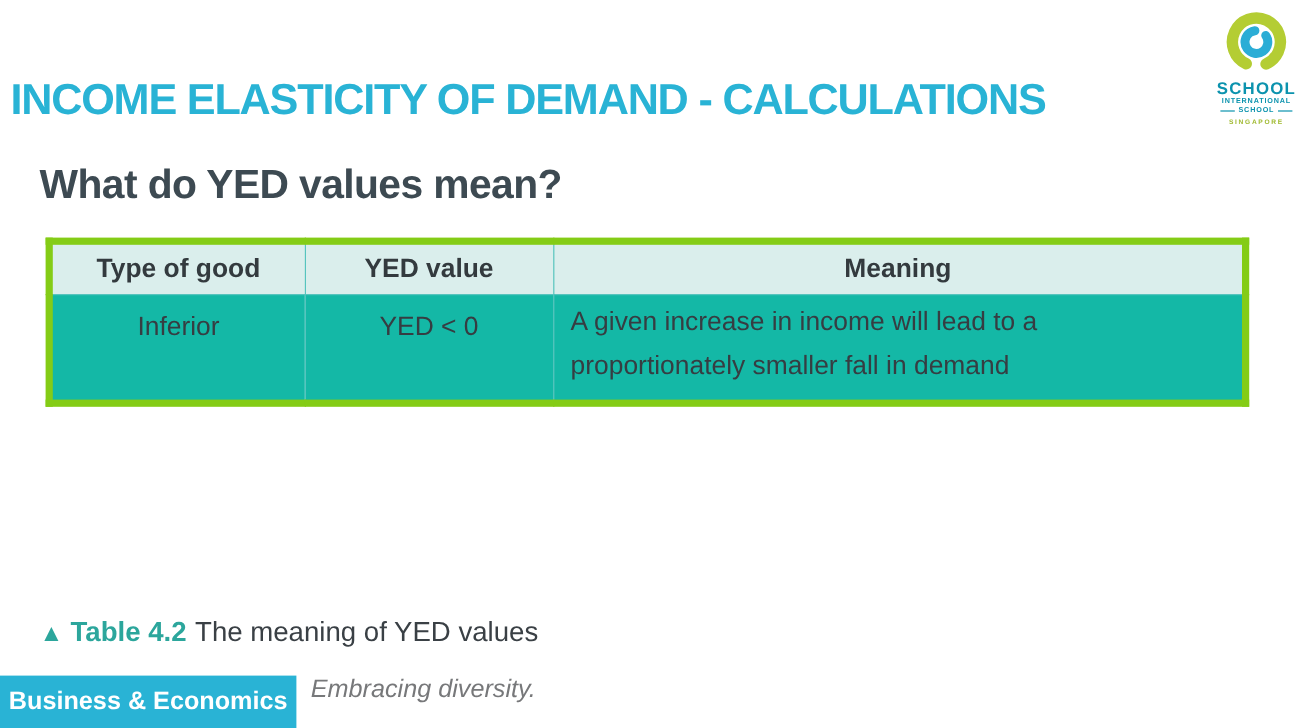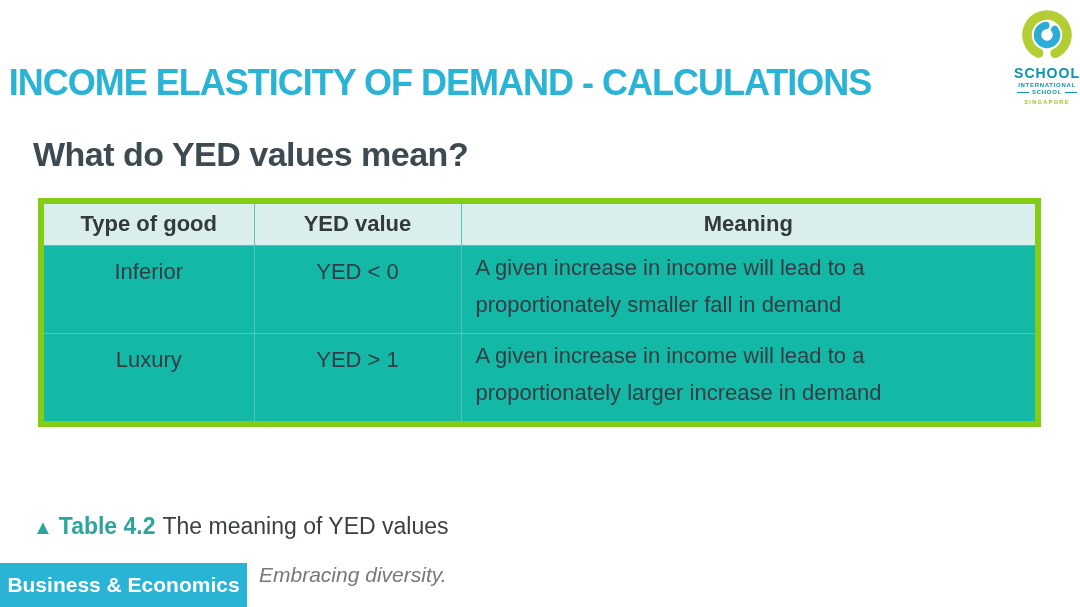--- a/index.html
+++ b/index.html
@@ -136,27 +136,20 @@
       </tr>
     </thead>
     <tbody>
       <tr>
         <td class="cell-center">Inferior</td>
         <td class="cell-center">YED &lt; 0</td>
         <td class="cell-meaning">
             <div class="meaning-text">A given increase in income will lead to a proportionately smaller fall in demand</div>
           </td>
       </tr>
-      <tr>
-        <td class="cell-center">Luxury</td>
-        <td class="cell-center">YED &gt; 1</td>
-        <td class="cell-meaning">
-            <div class="meaning-text">A given increase in income will lead to a proportionately larger increase in demand</div>
-          </td>
-      </tr>
     </tbody>
   </table>
 </div>
 
 <div class="table-caption">
   <span class="marker">▲</span><span class="label">Table 4.2</span><span class="text">The meaning of YED values</span>
 </div>
 
 <div class="footer-dept">Business &amp; Economics</div>
 <div class="footer-tagline">

